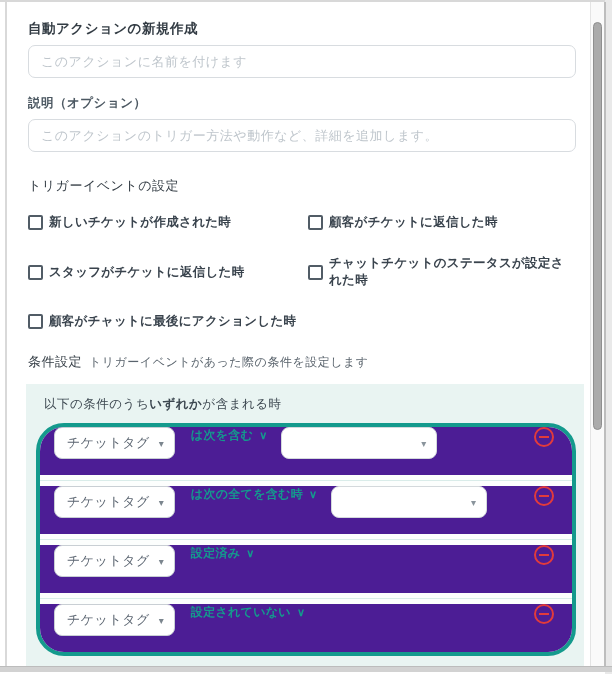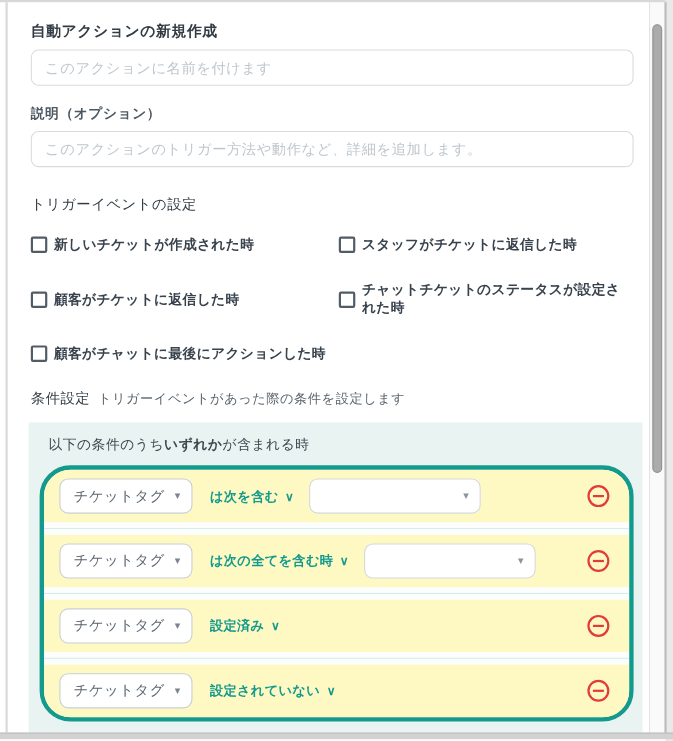--- a/index.html
+++ b/index.html
@@ -27,21 +27,21 @@
   .checkbox-label{ margin-left:6px; font-size:12.5px; font-weight:600; color:#39434d; letter-spacing:.3px; }
 
   .condition-heading-row{ margin-top:23px; display:flex; align-items:baseline; }
   .condition-desc{ margin-left:7px; font-size:12px; font-weight:normal; color:#5a646d; letter-spacing:.5px; }
 
   .condition-panel{ margin-top:13px; margin-left:-2px; width:558px; height:296px; background:#e9f4f2; padding:12px 8px 0 10px; }
   .match-rule{ margin-left:8px; font-size:12.5px; color:#3c4750; letter-spacing:.5px; }
   .match-rule .em{ font-weight:bold; }
 
   .condition-box{ margin-top:10px; width:540px; border:4px solid #149a8d; border-radius:28px; background:#fcfefd; overflow:hidden; }
-  .cond-row{ height:48px; background:#fef9c3; display:flex; align-items:center; padding:0 18px 0 14px; }
+  .cond-row{ height:48px; background:#4c1d95; display:flex; align-items:flex-start; padding:0 18px 0 14px; }
   .row-sep{ height:11px; background:#fcfefd; position:relative; }
   .row-sep::after{ content:""; position:absolute; left:0; right:0; top:5px; height:1px; background:#d9ece9; }
 
   .field-select{ height:32px; padding:0 10px 0 12px; background:#fff; border:1px solid #c9cfd4; border-radius:8px; display:flex; align-items:center; cursor:pointer; flex:0 0 auto; }
   .field-select .fs-label{ font-size:13px; color:#5a6470; letter-spacing:.5px; }
   .field-select .fs-caret{ margin-left:9px; font-size:10px; color:#7b858e; }
   .operator{ margin-left:16px; display:flex; align-items:center; cursor:pointer; }
   .operator .op-label{ font-size:12px; font-weight:bold; color:#149a8d; letter-spacing:.3px; }
   .operator .op-chevron{ margin-left:6px; font-size:11px; font-weight:bold; color:#149a8d; }
   .value-select{ margin-left:14px; width:156px; height:32px; background:#fff; border:1px solid #d4d9dc; border-radius:8px; position:relative; cursor:pointer; flex:0 0 auto; }
@@ -66,25 +66,25 @@
 
     <div class="section-heading">トリガーイベントの設定</div>
 
     <div class="checkbox-grid">
       <div class="checkbox-item">
         <span class="checkbox-box"></span>
         <span class="checkbox-label">新しいチケットが作成された時</span>
       </div>
       <div class="checkbox-item">
         <span class="checkbox-box"></span>
-        <span class="checkbox-label">スタッフがチケットに返信した時</span>
+        <span class="checkbox-label">顧客がチケットに返信した時</span>
       </div>
       <div class="checkbox-item">
         <span class="checkbox-box"></span>
-        <span class="checkbox-label">顧客がチケットに返信した時</span>
+        <span class="checkbox-label">スタッフがチケットに返信した時</span>
       </div>
       <div class="checkbox-item">
         <span class="checkbox-box"></span>
         <span class="checkbox-label">チャットチケットのステータスが設定された時</span>
       </div>
       <div class="checkbox-item">
         <span class="checkbox-box"></span>
         <span class="checkbox-label">顧客がチャットに最後にアクションした時</span>
       </div>
     </div>

